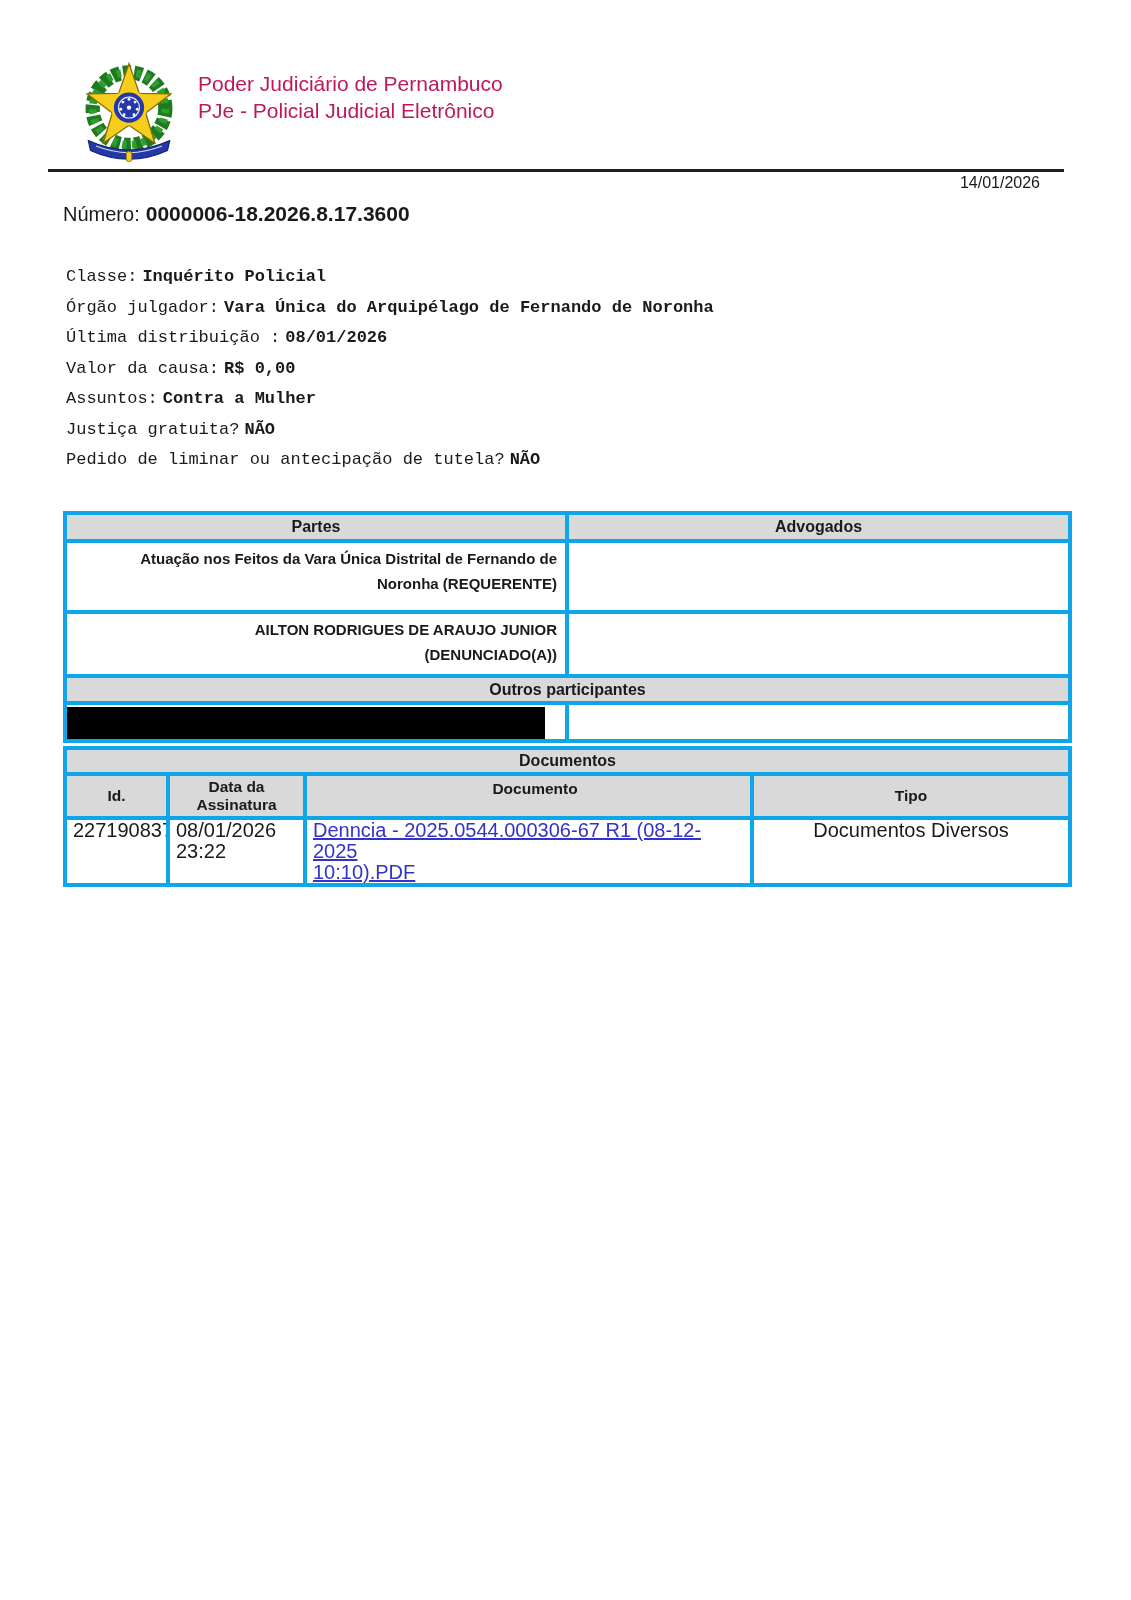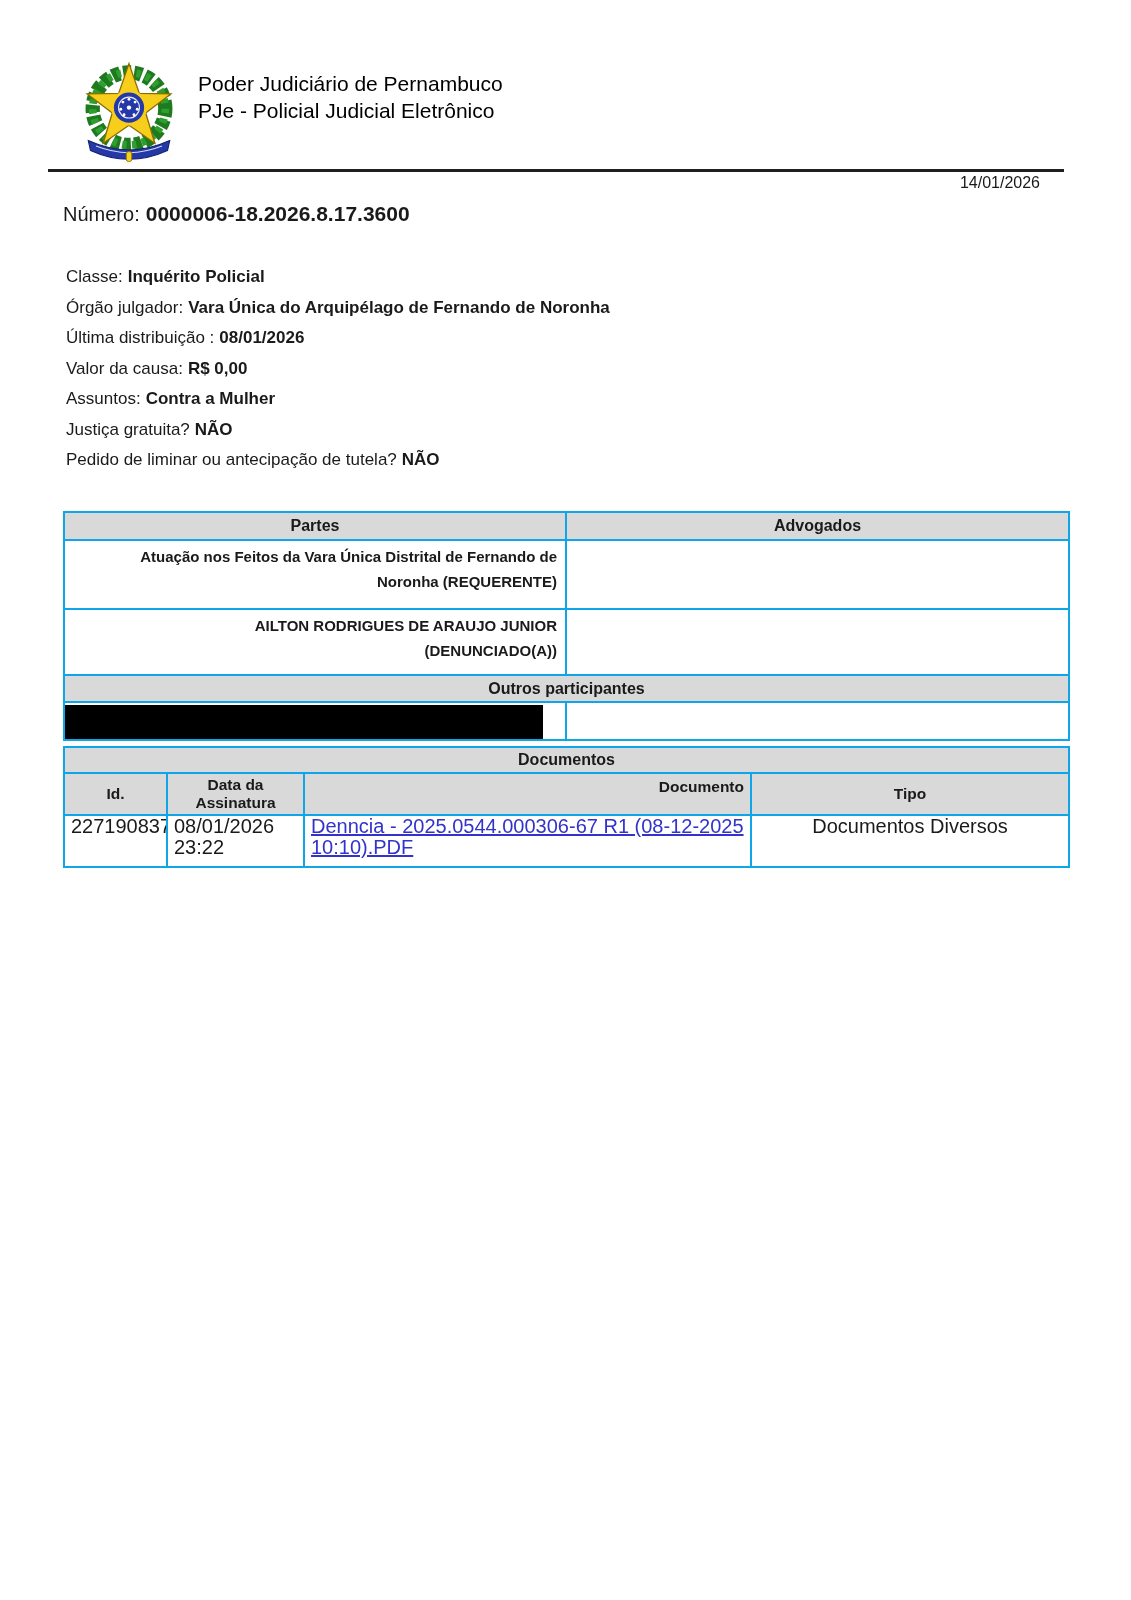--- a/index.html
+++ b/index.html
@@ -19,21 +19,21 @@
   .logo {
     position: absolute;
     left: 74px; top: 56px;
     width: 110px; height: 112px;
   }
   .org {
     position: absolute;
     left: 198px; top: 70px;
     font-size: 21px;
     line-height: 27px;
-    color: #000000;
+    color: #be185d;
   }
   .header-rule {
     position: absolute;
     left: 48px; top: 169px;
     width: 1016px; height: 3px;
     background: #1f1f1f;
   }
   .print-date {
     position: absolute;
     top: 174px; right: 91px;
@@ -51,33 +51,33 @@
     font-size: 21px;
     margin-left: 6px;
   }
 
   
   .fields {
     position: absolute;
     left: 66px; top: 262px;
     font-size: 17px;
   }
-  .field { line-height: 30.5px; white-space: pre; }
+  .field { line-height: 30.5px; white-space: pre; font-family: Liberation Mono, monospace; }
   .field .val { font-weight: bold; margin-left: 5px; }
 
   
   table.tbl {
     position: absolute;
     left: 63px;
     width: 1005px;
     border-collapse: collapse;
     table-layout: fixed;
   }
   table.tbl th, table.tbl td {
-    border: 2px solid #0ea5e9;
+    border: 4px solid #0ea5e9;
     overflow: hidden;
   }
   table.tbl th {
     background: #d9d9d9;
     font-weight: bold;
     font-size: 16px;
     text-align: center;
   }
 
   
@@ -108,21 +108,21 @@
 
   
   .docs { top: 746px; }
   .docs th.title-bar { height: 26px; }
   .docs th.col-head {
     height: 41px;
     font-size: 15.5px;
     vertical-align: middle;
     padding: 2px 6px;
   }
-  .docs th.col-head.left { text-align: right; vertical-align: top; padding-top: 4px; padding-left: 19px; }
+  .docs th.col-head.left { text-align: center; vertical-align: top; padding-top: 4px; padding-left: 19px; }
   .docs td {
     height: 52px;
     font-size: 20px;
     line-height: 21px;
     vertical-align: top;
     padding: 0 6px;
     text-align: left;
   }
   .docs td.center { text-align: center; }
   .doc-link {

